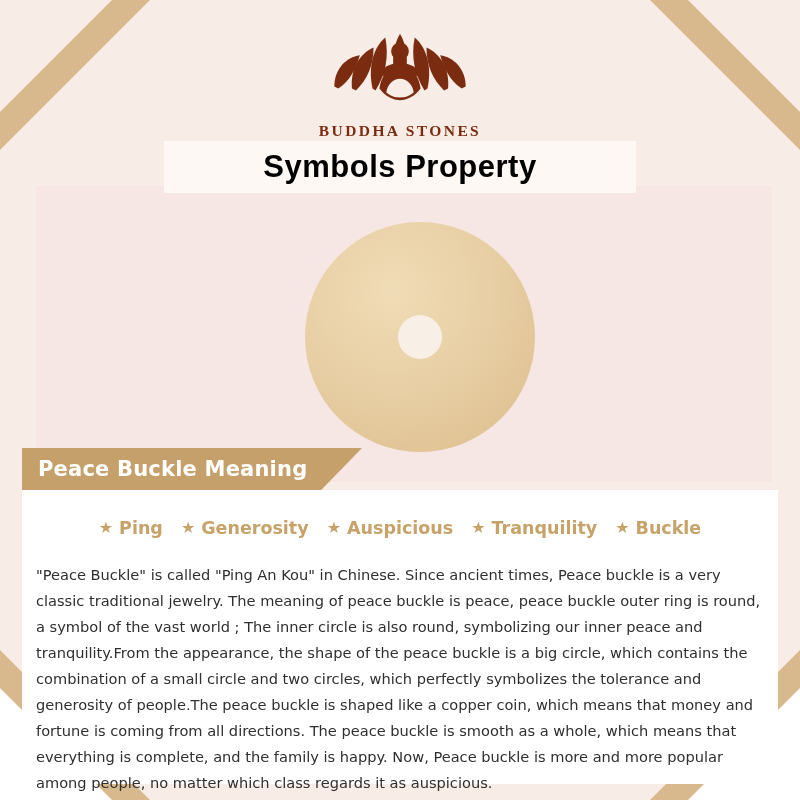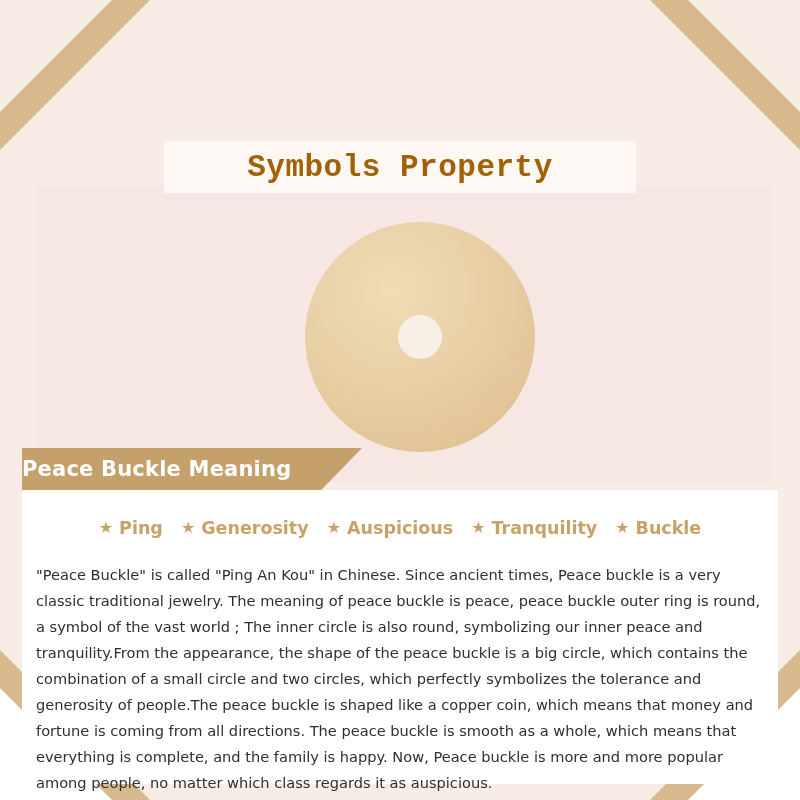--- a/index.html
+++ b/index.html
@@ -104,23 +104,23 @@
   .title-band {
     position: absolute;
     left: 164px; top: 141px;
     width: 472px; height: 52px;
     background: #fdf8f3;
     display: flex; align-items: center; justify-content: center;
   }
   .title-band .title {
     font-size: 31px;
     font-weight: bold;
-    color: #a16207;
+    color: #000000;
     letter-spacing: 0.5px;
-    font-family: Liberation Mono, monospace;
+    font-family: Liberation Sans, sans-serif;
   }
 
   
   .disc-wrap {
     position: absolute;
     left: 305px; top: 222px;
     width: 230px; height: 230px;
   }
   .disc {
     position: absolute; inset: 0;
@@ -142,21 +142,21 @@
     left: 22px; top: 448px;
     width: 340px; height: 42px;
     background: #c6a06a;
     clip-path: polygon(0 0, 100% 0, 88% 100%, 0 100%);
     display: flex; align-items: center;
   }
   .ribbon span {
     color: #ffffff;
     font-size: 21px;
     font-weight: bold;
-    padding-left: 0;
+    padding-left: 16px;
     letter-spacing: 0.2px;
     font-family: "DejaVu Sans", sans-serif;
   }
 
   
   .body-card {
     position: absolute;
     left: 22px; top: 490px;
     width: 756px; height: 294px;
     background: #ffffff;
@@ -201,20 +201,47 @@
 
   <div class="corner-tl"></div>
   <div class="corner-tl-inner"></div>
   <div class="corner-tr"></div>
   <div class="corner-tr-inner"></div>
   <div class="corner-bl"></div>
   <div class="corner-bl-inner"></div>
   <div class="corner-br"></div>
   <div class="corner-br-inner"></div>
 
+  <div class="logo-wrap">
+    <svg class="lotus" viewBox="0 0 170 100">
+      <g fill="#7b2c10">
+
+        <path d="M18 70 C18 52 30 40 44 38 C40 52 34 64 22 72 Z"></path>
+        <path d="M36 72 C34 52 44 36 58 30 C58 48 52 62 40 74 Z"></path>
+        <path d="M57 72 C52 50 58 30 70 20 C74 40 70 58 60 74 Z"></path>
+
+        <path d="M152 70 C152 52 140 40 126 38 C130 52 136 64 148 72 Z"></path>
+        <path d="M134 72 C136 52 126 36 112 30 C112 48 118 62 130 74 Z"></path>
+        <path d="M113 72 C118 50 112 30 100 20 C96 40 100 58 110 74 Z"></path>
+
+        <path d="M85 16 C78 28 76 44 80 60 L90 60 C94 44 92 28 85 16 Z"></path>
+
+        <circle cx="85" cy="34" r="9"></circle>
+
+        <path d="M85 46 C72 46 62 54 58 66 C64 60 72 56 80 56 L85 52 Z"></path>
+        <path d="M85 46 C98 46 108 54 112 66 C106 60 98 56 90 56 L85 52 Z"></path>
+
+        <path d="M85 48 C74 48 66 58 64 72 C70 80 78 84 85 84 C92 84 100 80 106 72 C104 58 96 48 85 48 Z"></path>
+      </g>
+      <g fill="#f7ece6">
+        <path d="M85 62 C78 62 72 68 71 76 C76 80 80 81 85 81 C90 81 94 80 99 76 C98 68 92 62 85 62 Z"></path>
+      </g>
+    </svg>
+    <div class="brand">BUDDHA STONES</div>
+  </div>
 
   <div class="title-band">
     <div class="title">Symbols Property</div>
   </div>
 
   <div class="disc-wrap">
     <div class="disc"></div>
     <div class="disc-hole"></div>
   </div>
 

